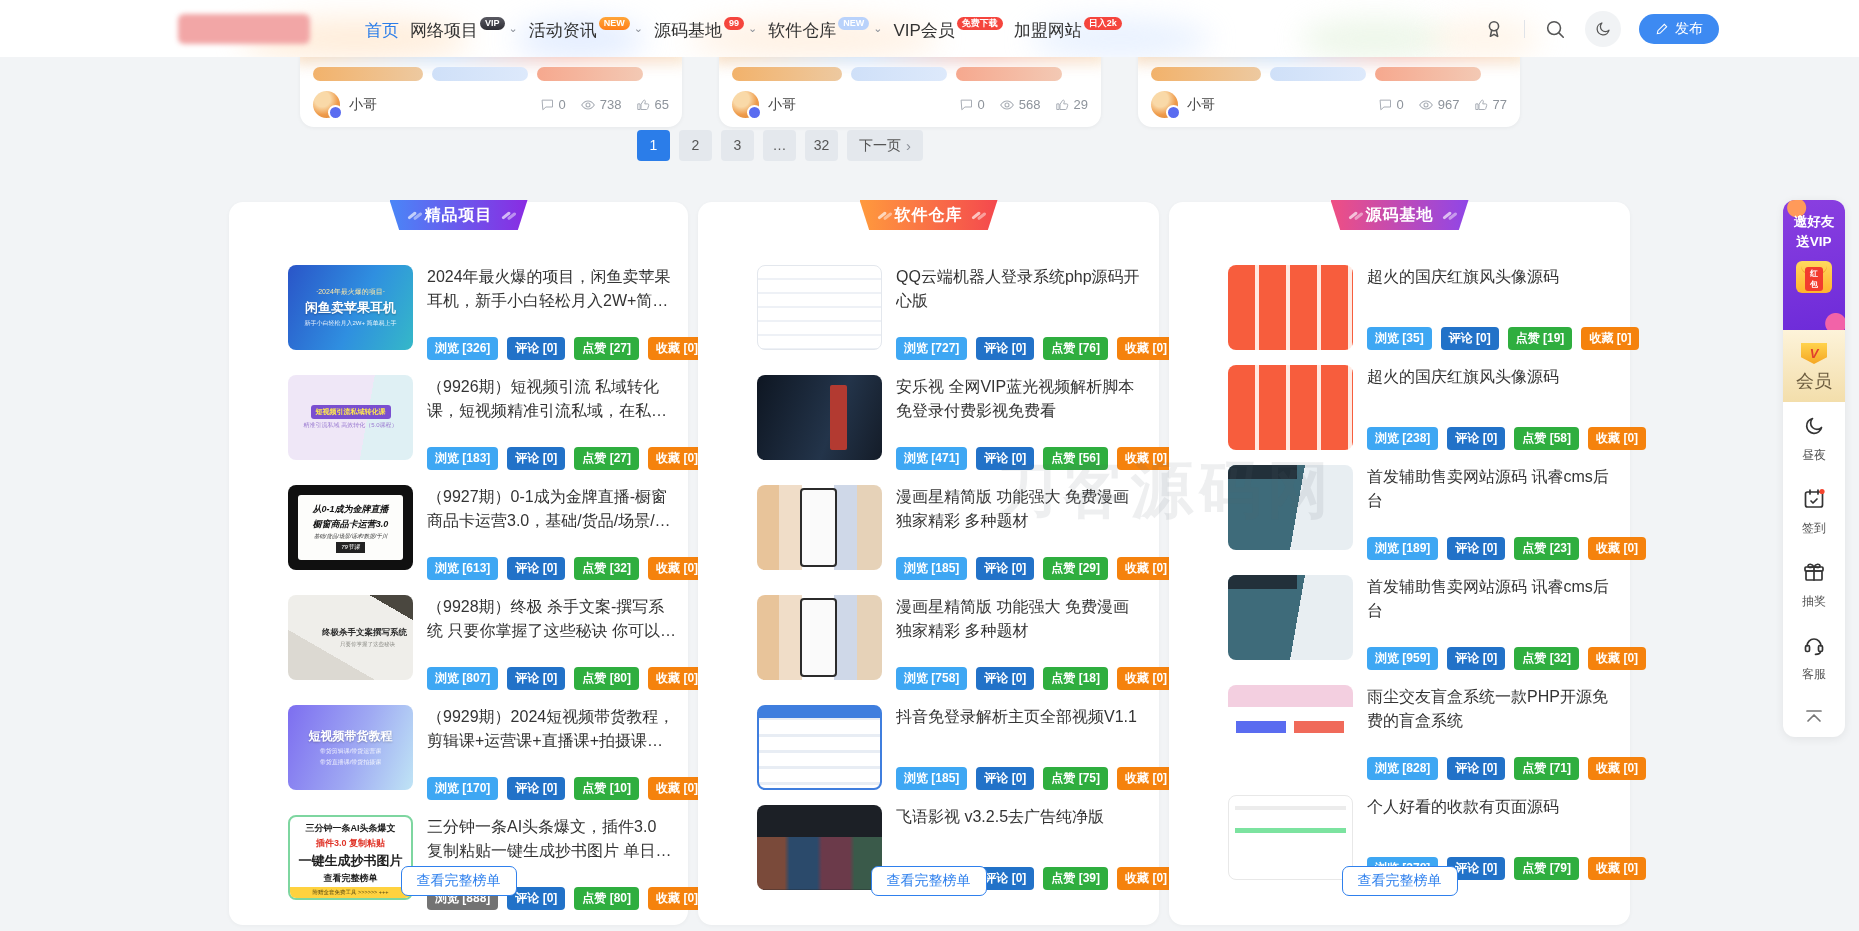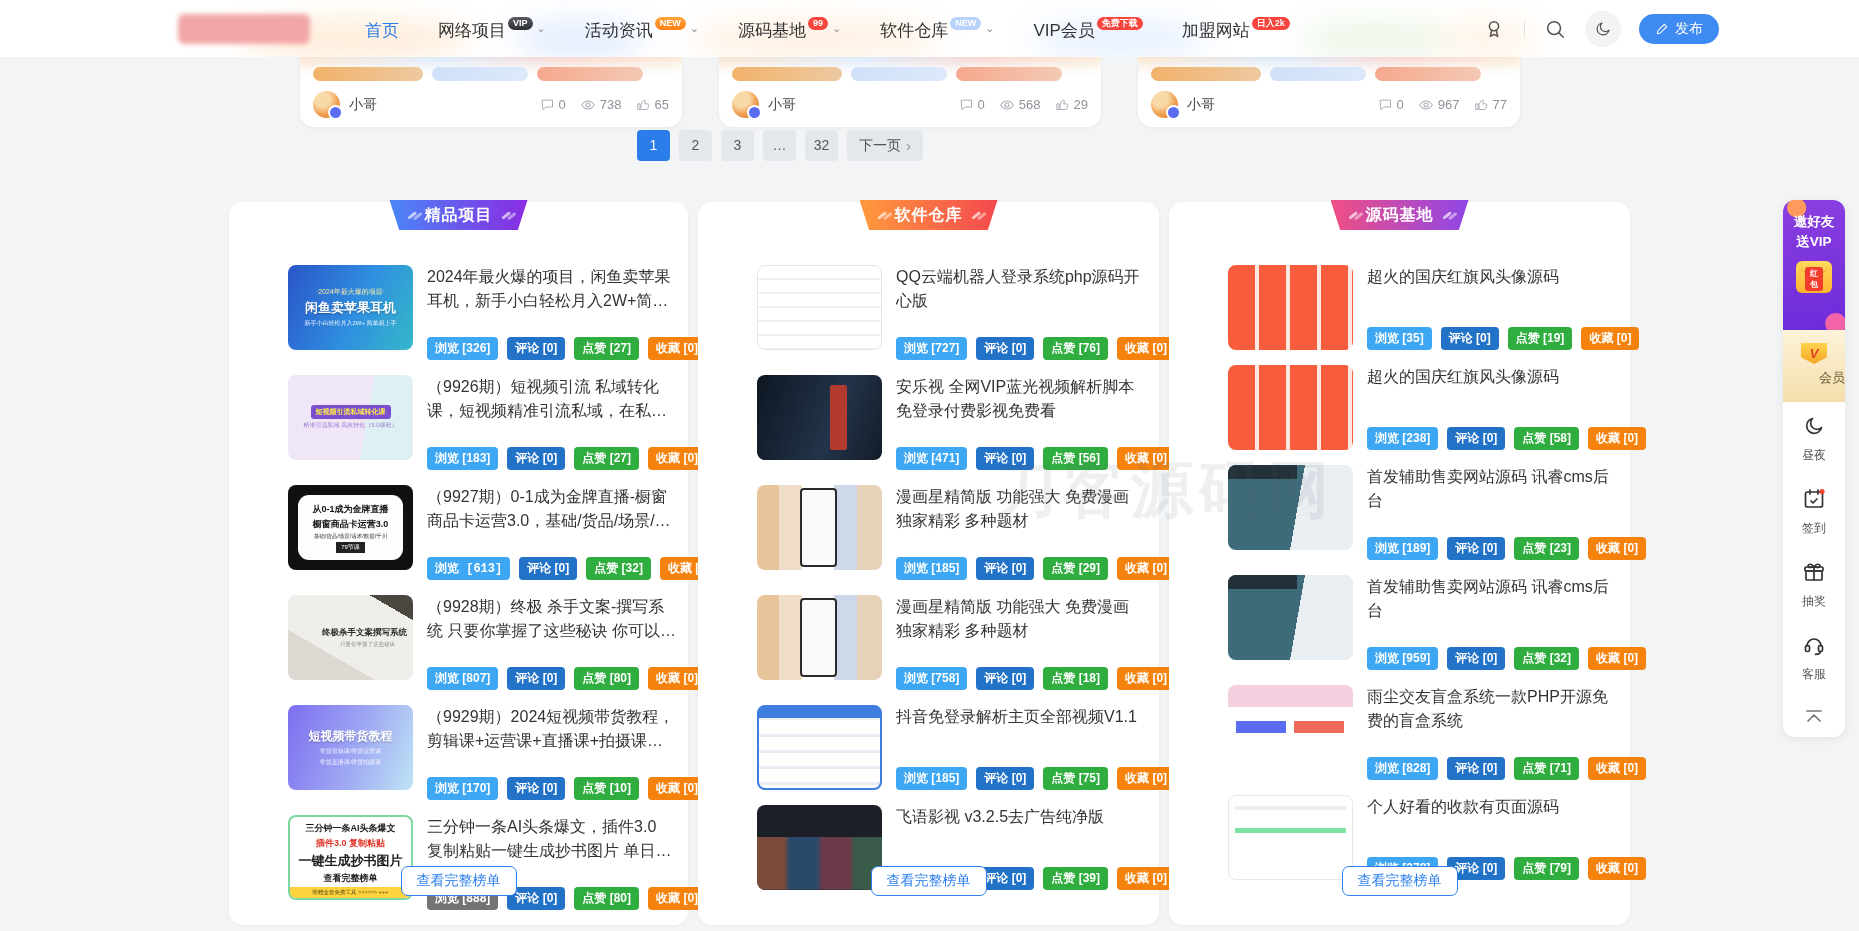--- a/index.html
+++ b/index.html
@@ -5,21 +5,21 @@
   html,body{margin:0;padding:0;background:#e9ebef;font-family:"Liberation Sans","DejaVu Sans",sans-serif;}
   #page{position:relative;width:1859px;height:931px;margin:0 auto;background:#f2f4f6;overflow:hidden;}
 
   
   header{position:absolute;top:0;left:0;width:100%;height:57px;background:#fff;z-index:20;overflow:hidden;}
   .blob{position:absolute;top:18px;height:42px;border-radius:50%;filter:blur(14px);opacity:.55;z-index:0;}
   .hwrap{position:relative;z-index:2;display:flex;align-items:center;height:100%;}
   .logo{width:132px;height:30px;margin-left:178px;border-radius:6px;flex:none;
         background:linear-gradient(100deg,#ef8f8f 0 18%,#f7bcbc 18% 30%,#ee9a9a 30% 46%,#fadadа 46% 58%,#f0a3a3 58% 74%,#f8c9c9 74%);
         background-color:#f2a6a6;filter:blur(2.5px);}
-  nav{display:flex;align-items:flex-end;margin-left:55px;gap:39px;}
+  nav{display:flex;align-items:flex-end;margin-left:55px;gap:11px;}
   .nav-item{position:relative;display:flex;align-items:center;color:#333;font-size:17px;cursor:pointer;text-decoration:none;padding-top:4px;}
   .nav-item.active .nav-label{color:#2b7de9;}
   .nav-badge{font-size:9px;font-weight:700;color:#fff;border-radius:8px;padding:1px 5px;margin:-14px 0 0 2px;line-height:11px;}
   .nb-dark{background:linear-gradient(#5a5a63,#2e2e35);}
   .nb-orange{background:linear-gradient(#ffa63a,#ff7e17);}
   .nb-red{background:#f5453d;}
   .nb-blue{background:#b9d2fb;}
   .caret{color:#8a8f98;font-size:11px;margin-left:4px;transform:translateY(-2px);}
   .nav-right{position:absolute;right:140px;top:0;height:57px;display:flex;align-items:center;gap:18px;z-index:3;}
   .icon-btn{width:24px;height:24px;display:flex;align-items:center;justify-content:center;cursor:pointer;}
@@ -81,21 +81,21 @@
   
   .tl{width:100%;}
   .th-blue{background:linear-gradient(115deg,#2a55c8,#2f8fe0 55%,#35b8c8);}
   .th-blue .l0{font-size:7px;color:#ffe9a8;}
   .th-blue .l1{font-size:13px;font-weight:800;color:#fff;text-shadow:0 1px 2px rgba(0,0,0,.3);}
   .th-blue .l2{font-size:6px;color:#fff;opacity:.9;}
   .th-cartoon{background:linear-gradient(100deg,#efe7f7 0 62%,#dff0f4 62%);}
   .th-cartoon .l0{font-size:7px;font-weight:800;color:#ffe94d;background:#7a4fd0;border-radius:3px;width:auto;padding:2px 5px;}
   .th-cartoon .l1{font-size:6px;color:#9a7ad0;}
   .th-black{background:#101010;}
-  .th-black .tbox{margin:10px;background:#fdfdfb;border-radius:11px;width:calc(100% - 20px);height:calc(100% - 20px);}
+  .th-black .tbox{margin:10px;background:#fdfdfb;border-radius:3px;width:calc(100% - 20px);height:calc(100% - 20px);font-style:italic;}
   .th-black .l0{font-size:9px;font-weight:800;color:#111;}
   .th-black .l1{font-size:9px;font-weight:800;color:#111;}
   .th-black .l2{font-size:5.5px;color:#333;}
   .th-black .l3{font-size:6px;color:#fff;background:#222;width:auto;padding:1px 5px;}
   .th-desk{background:linear-gradient(210deg,#4a473f 0 16%,#efeeea 16% 68%,#dcd9d2 68%);}
   .th-desk .l0{font-size:8.5px;font-weight:800;color:#2e2e2e;padding-left:28px;}
   .th-desk .l1{font-size:5.5px;color:#8a8a84;padding-left:34px;}
   .th-purple{background:linear-gradient(110deg,#7d6ef0,#9fa9f3 55%,#bfe4f5);}
   .th-purple .l0{font-size:12px;font-weight:800;color:#fff;text-shadow:0 1px 2px rgba(0,0,0,.25);}
   .th-purple .l1,.th-purple .l2{font-size:6px;color:#fff;opacity:.85;}
@@ -139,21 +139,21 @@
   .invite .ln{font-size:13.5px;font-weight:700;line-height:1.5;}
   .envelope{position:relative;width:36px;height:32px;margin:8px auto 0;background:linear-gradient(#ffd95e,#ffb42e);border-radius:6px;}
   .envelope::before{content:"";position:absolute;left:5px;right:5px;top:5px;height:8px;
                     border-bottom:2px solid rgba(225,120,20,.55);border-radius:0 0 50% 50%/0 0 100% 100%;}
   .env-tag{position:absolute;left:50%;transform:translateX(-50%);bottom:2px;background:#f23c2e;color:#fff;
            font-size:8px;font-weight:700;padding:1px 4px;border-radius:3px;}
   .vipblock{height:72px;background:linear-gradient(#fdf3d9,#f3deab);text-align:center;padding-top:13px;box-sizing:border-box;cursor:pointer;}
   .vbadge{width:26px;height:21px;margin:0 auto 5px;background:linear-gradient(#ffd34d,#f5a623);
           clip-path:polygon(0 0,100% 0,100% 68%,50% 100%,0 68%);display:flex;align-items:center;justify-content:center;
           color:#e03e2d;font-weight:800;font-style:italic;font-size:13px;}
-  .vipblock .lbl{font-size:13px;color:#6b5b3e;text-align:right;}
+  .vipblock .lbl{font-size:18px;color:#6b5b3e;}
   .tools{display:flex;flex-direction:column;}
   .tool{display:flex;flex-direction:column;align-items:center;padding:12px 0 11px;cursor:pointer;}
   .tool .lbl{font-size:12px;color:#555;margin-top:5px;}
   .tool svg{stroke:#333;fill:none;stroke-width:1.7;stroke-linecap:round;stroke-linejoin:round;}
   .tool.top svg{stroke:#777;}
 </style>
 </head>
 <body>
 
 <div id="page">
@@ -402,21 +402,21 @@
               <div class="tbox">
                 <div class="tl l0">从0-1成为金牌直播</div>
                 <div class="tl l1">橱窗商品卡运营3.0</div>
                 <div class="tl l2">基础/货品/场景/话术/数据/千川</div>
                 <div class="tl l3">79节课</div>
               </div>
             </div>
     <div class="itxt">
       <div class="ititle">（9927期）0-1成为金牌直播-橱窗商品卡运营3.0，基础/货品/场景/话术/数据/…</div>
       <div class="ibadges">
-        <span style="background: rgb(62, 167, 243); font-family: Liberation Mono, monospace;">浏览 [613]</span>
+        <span style="background: rgb(62, 167, 243);">浏览 [613]</span>
         <span style="background: rgb(34, 114, 200);">评论 [0]</span>
         <span style="background: rgb(47, 174, 63);">点赞 [32]</span>
         <span style="background: rgb(245, 130, 13);">收藏 [0]</span>
       </div>
     </div>
   </div>
           <div class="item">
     <div class="th th-desk">
               <div class="tbox">
                 <div class="tl l0">终极杀手文案撰写系统</div>

